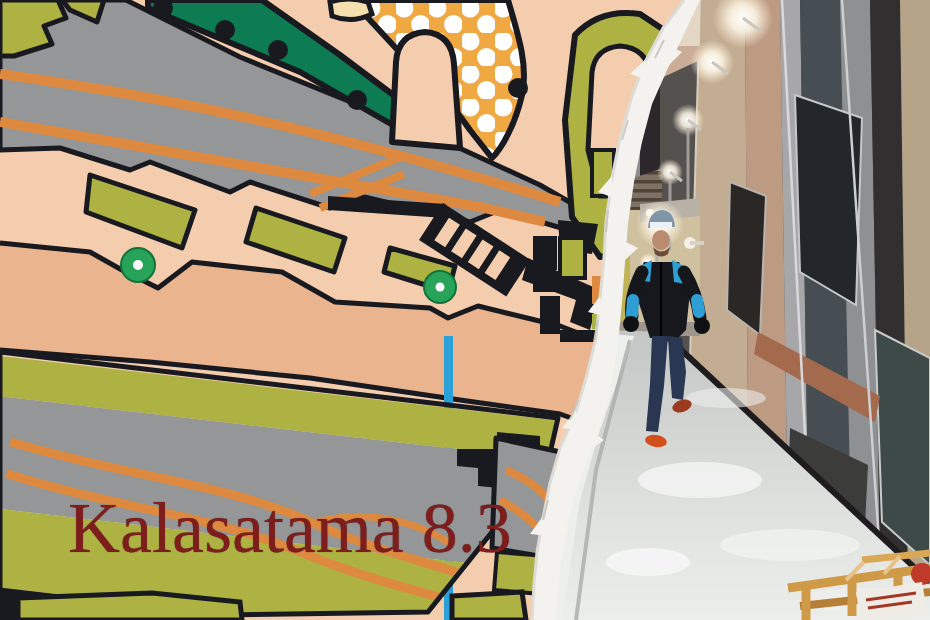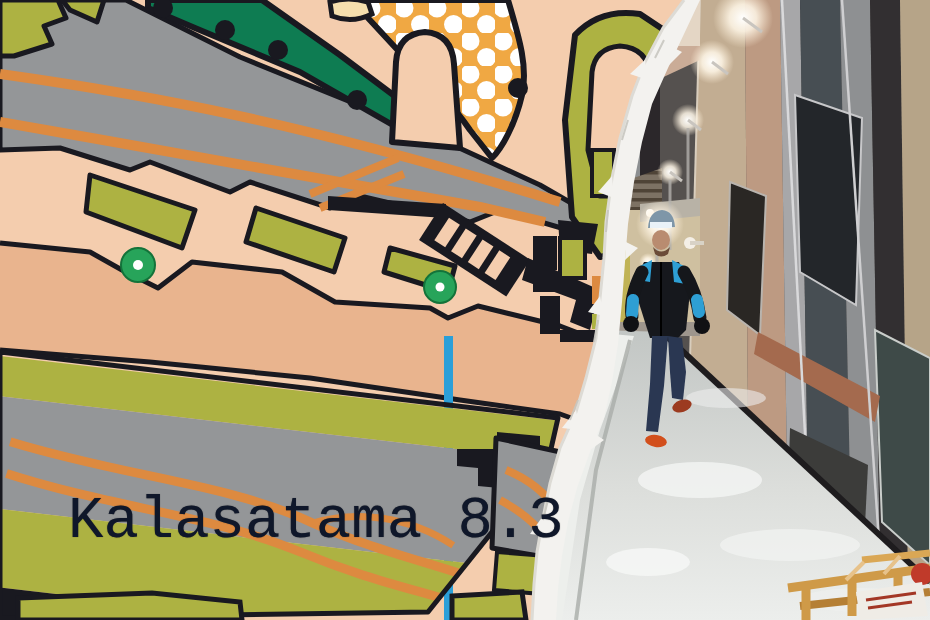--- a/index.html
+++ b/index.html
@@ -1,22 +1,22 @@
 <!DOCTYPE html>
 <html style="--map-peach: #f4cdae; --map-street: #e9b48e; --map-olive: #adb242; --map-gray: #949698; --map-orange: #dd8a40; --map-darkgreen: #0e7c52; --map-polka: #f0a843; --map-cream: #f5dfae; --map-tree: #27a45a; --map-black: #191920; --map-blue: #2b9fd8; --tear-white: #f3f2ef; --photo-night: #2b272a; --snow: #e4e6e4; --runner-blue: #2e9fd4; --shoe-orange: #d24f1c; --wood: #cf9a48;"><head>
 <meta charset="utf-8">
 <style>
   html,body{margin:0;padding:0;background:#222;}
   .stage{position:relative;width:930px;height:620px;overflow:hidden;background:var(--map-peach,#f4cdae);font-family:"Liberation Sans",sans-serif;}
   .layer{position:absolute;left:0;top:0;width:930px;height:620px;}
   .caption{
     position:absolute;left:68px;top:492px;
-    font-family:Liberation Mono, monospace;
-    font-size:59px;line-height:1;letter-spacing:0px;
-    color:#0f172a;white-space:pre;font-weight:500;
+    font-family:Liberation Serif, serif;
+    font-size:72px;line-height:1;letter-spacing:0px;
+    color:#7f1d1d;white-space:pre;font-weight:500;
     text-shadow:0 0 1px rgba(20,20,20,.6);
     user-select:none;
   }
 </style>
 </head>
 <body>
 
 <div class="stage">
 
   <svg class="layer" viewBox="0 0 930 620">

